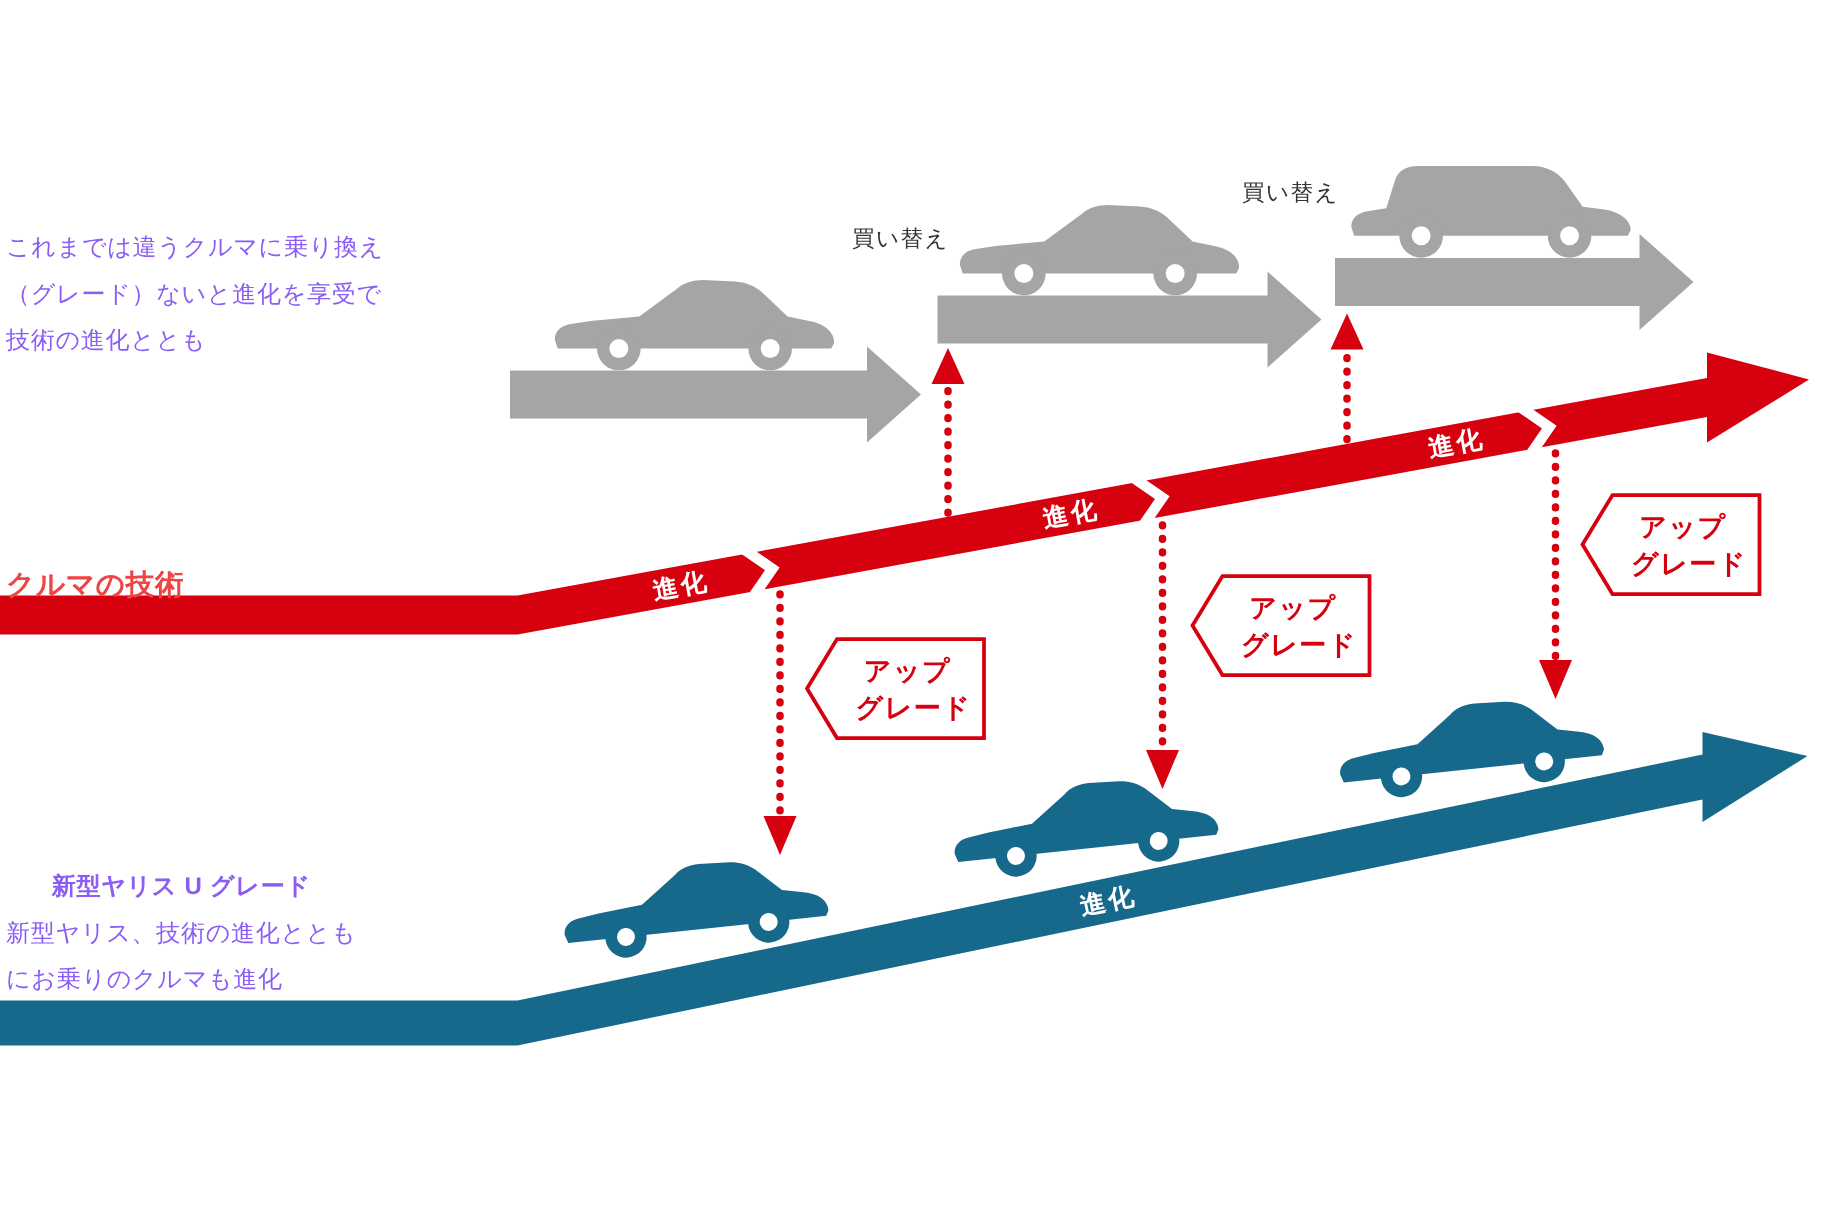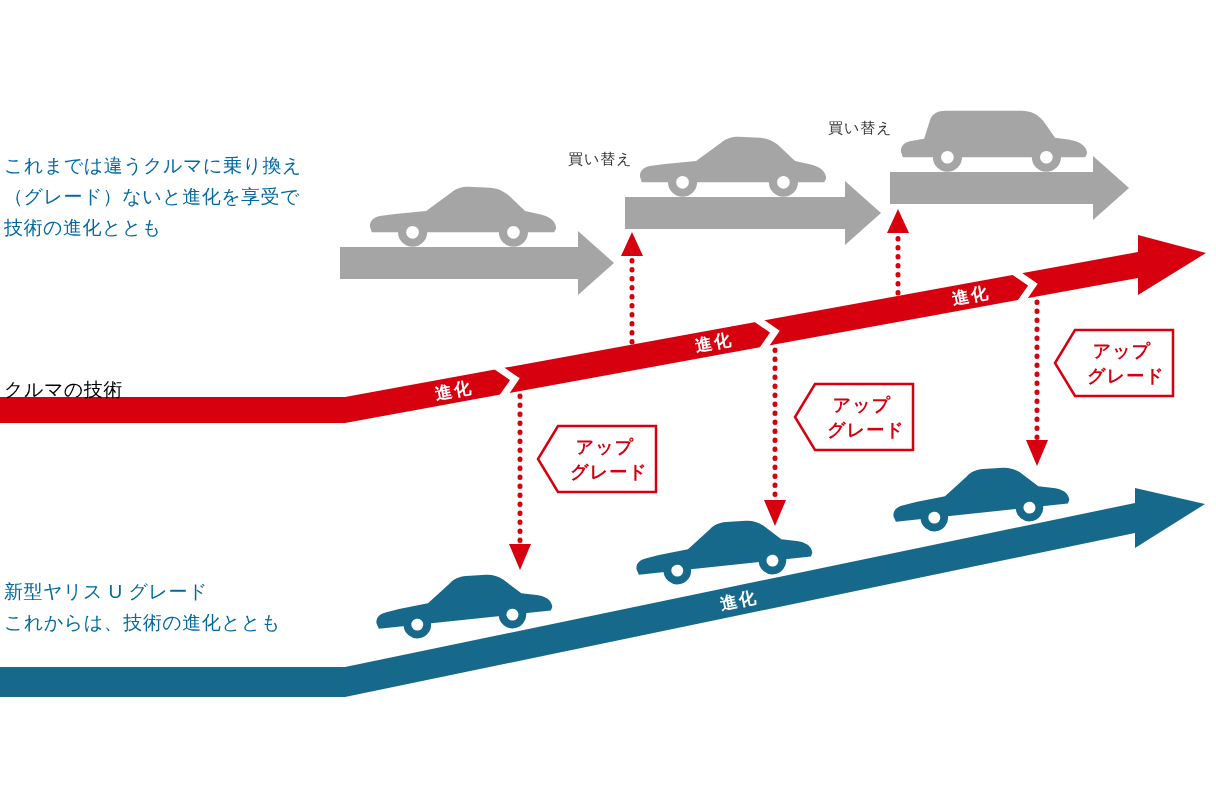--- a/index.html
+++ b/index.html
@@ -1,23 +1,23 @@
 <!DOCTYPE html>
 <html><head>
 <meta charset="utf-8">
 <style>
   html,body{margin:0;padding:0;background:#ffffff;}
   .canvas{
     position:relative;width:1216px;height:810px;overflow:hidden;
     font-family:"Liberation Sans",sans-serif;background:#ffffff;
   }
   .canvas svg{position:absolute;left:0;top:0;}
-  .note{position:absolute;color:#0369a1;font-size:19px;line-height:31px;letter-spacing:.5px;}
-  .note .title{font-weight:400;}
-  .tech-label{position:absolute;color:#000000;font-size:19px;font-weight:400;letter-spacing:.5px;}
+  .note{position:absolute;color:#8b5cf6;font-size:16px;line-height:31px;letter-spacing:.5px;}
+  .note .title{font-weight:700;text-align:center;}
+  .tech-label{position:absolute;color:#ef4444;font-size:19px;font-weight:700;letter-spacing:.5px;}
   text{font-family:"Liberation Sans",sans-serif;}
   .band-text{fill:#ffffff;font-size:17px;font-weight:700;letter-spacing:2px;}
   .small-label{fill:#333333;font-size:15px;letter-spacing:1px;}
   .badge-text{fill:#d7000f;font-size:18px;font-weight:700;letter-spacing:1px;}
   .dotted{stroke:#d7000f;stroke-width:5;stroke-dasharray:.5 8.5;stroke-linecap:round;fill:none;}
   .chev{fill:none;stroke:#ffffff;stroke-width:7;}
 </style>
 </head>
 <body>
 
@@ -115,16 +115,17 @@
   <div class="note" style="left:4px;top:150px;">
     <div>これまでは違うクルマに乗り換え</div>
     <div>（グレード）ないと進化を享受で</div>
     <div>技術の進化ととも</div>
   </div>
 
   <div class="tech-label" style="left:4px;top:377px;">クルマの技術</div>
 
   <div class="note" style="left:4px;top:576px;">
     <div class="title">新型ヤリス U グレード</div>
-    <div>これからは、技術の進化ととも</div>
+    <div>新型ヤリス、技術の進化ととも</div>
+    <div>にお乗りのクルマも進化</div>
   </div>
 
 </div>
 
 </body></html>

